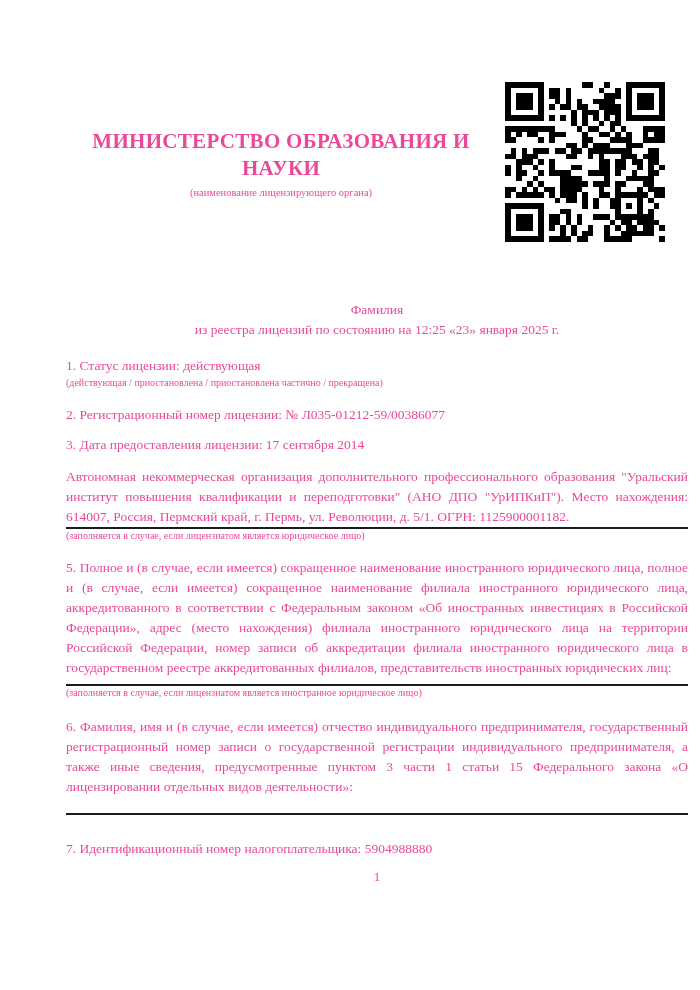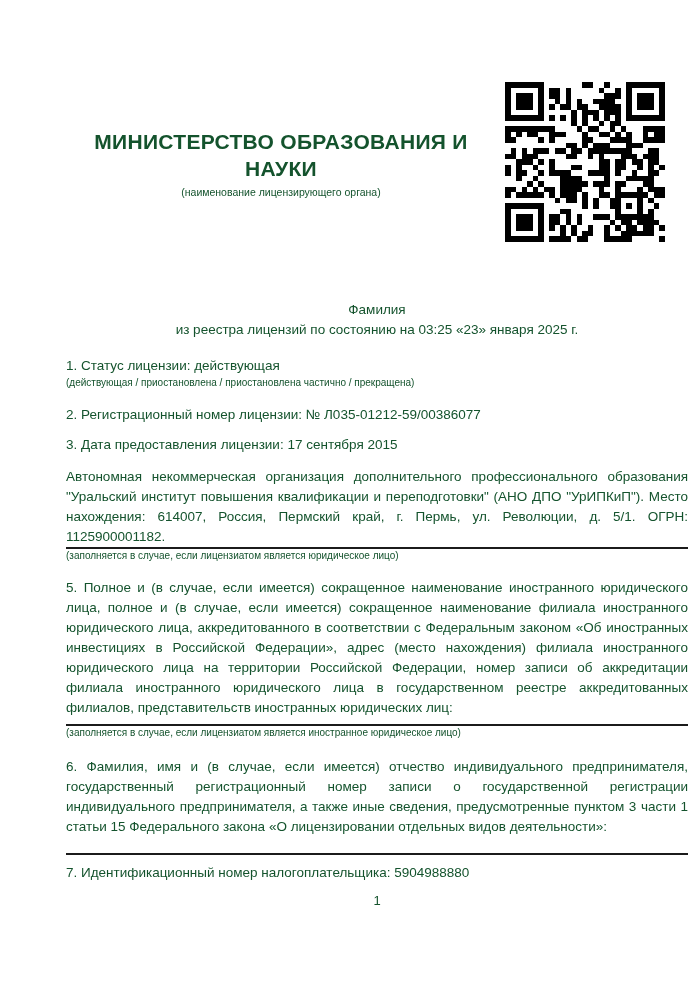--- a/index.html
+++ b/index.html
@@ -2,22 +2,22 @@
 <html lang="ru"><head>
 <meta charset="utf-8">
 <style>
   html, body { margin: 0; padding: 0; background: #e9e9e9; }
   .page {
     position: relative;
     width: 700px;
     height: 990px;
     margin: 0 auto;
     background: #ffffff;
-    font-family: Liberation Sans, sans-serif;
-    color: #14532d;
+    font-family: Liberation Serif, serif;
+    color: #ec4899;
     overflow: hidden;
   }
   .header { position: relative; height: 300px; }
   .ministry {
     position: absolute;
     left: 66px;
     top: 128px;
     width: 430px;
     text-align: center;
   }
@@ -44,21 +44,21 @@
     line-height: 13px;
     text-align: left;
   }
   .item-1 { margin-top: 16px; }
   .item-2 { margin-top: 16px; }
   .item-3 { margin-top: 10px; }
   .item-4 { margin-top: 12px; }
   .answer-filled { border-bottom: 2px solid #1b1b1b; }
   .item-5 { margin-top: 16px; }
   .item-6 { margin-top: 18px; }
-  .item-7 { margin-top: 8px; }
+  .item-7 { margin-top: 24px; }
   .blank-line-5 { border-bottom: 2px solid #1b1b1b; height: 2px; margin-top: 4px; }
   .blank-line-6 { border-bottom: 2px solid #1b1b1b; height: 2px; margin-top: 14px; }
   .page-number {
     text-align: center;
     font-size: 13px;
     line-height: 20px;
     margin-top: 8px;
   }
   p { margin: 0; }
 </style>
@@ -498,29 +498,29 @@
           <rect x="22" y="28" width="1" height="1"></rect>
           <rect x="28" y="28" width="1" height="1"></rect>
         </svg>
     </div>
   </div>
 
   <div class="content">
 
     <div class="vypiska">
       <div>Фамилия</div>
-      <div>из реестра лицензий по состоянию на 03:25 «23» января 2025 г.</div>
+      <div>из реестра лицензий по состоянию на 12:25 «23» января 2025 г.</div>
     </div>
 
     <div class="body-text item-1">1. Статус лицензии: действующая</div>
     <div class="small-caption">(действующая / приостановлена / приостановлена частично / прекращена)</div>
 
     <div class="body-text item-2">2. Регистрационный номер лицензии: № Л035-01212-59/00386077</div>
 
-    <div class="body-text item-3">3. Дата предоставления лицензии: 17 сентября 2015</div>
+    <div class="body-text item-3">3. Дата предоставления лицензии: 17 сентября 2014</div>
 
     <div class="item-4">
       <p class="body-text just answer-filled">Автономная некоммерческая организация дополнительного профессионального образования "Уральский институт повышения квалификации и переподготовки" (АНО ДПО "УрИПКиП"). Место нахождения: 614007, Россия, Пермский край, г. Пермь, ул. Революции, д. 5/1. ОГРН: 1125900001182.</p>
       <div class="small-caption">(заполняется в случае, если лицензиатом является юридическое лицо)</div>
     </div>
 
     <div class="item-5">
       <p class="body-text just">5. Полное и (в случае, если имеется) сокращенное наименование иностранного юридического лица, полное и (в случае, если имеется) сокращенное наименование филиала иностранного юридического лица, аккредитованного в соответствии с Федеральным законом «Об иностранных инвестициях в Российской Федерации», адрес (место нахождения) филиала иностранного юридического лица на территории Российской Федерации, номер записи об аккредитации филиала иностранного юридического лица в государственном реестре аккредитованных филиалов, представительств иностранных юридических лиц:</p>
       <div class="blank-line-5"></div>
       <div class="small-caption">(заполняется в случае, если лицензиатом является иностранное юридическое лицо)</div>

